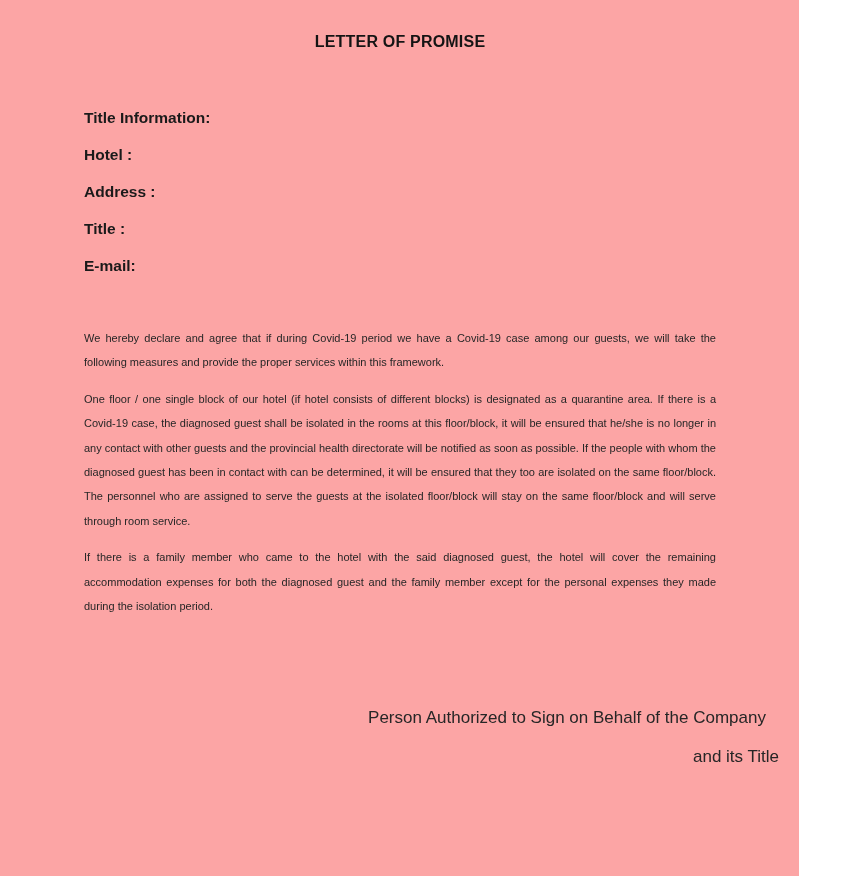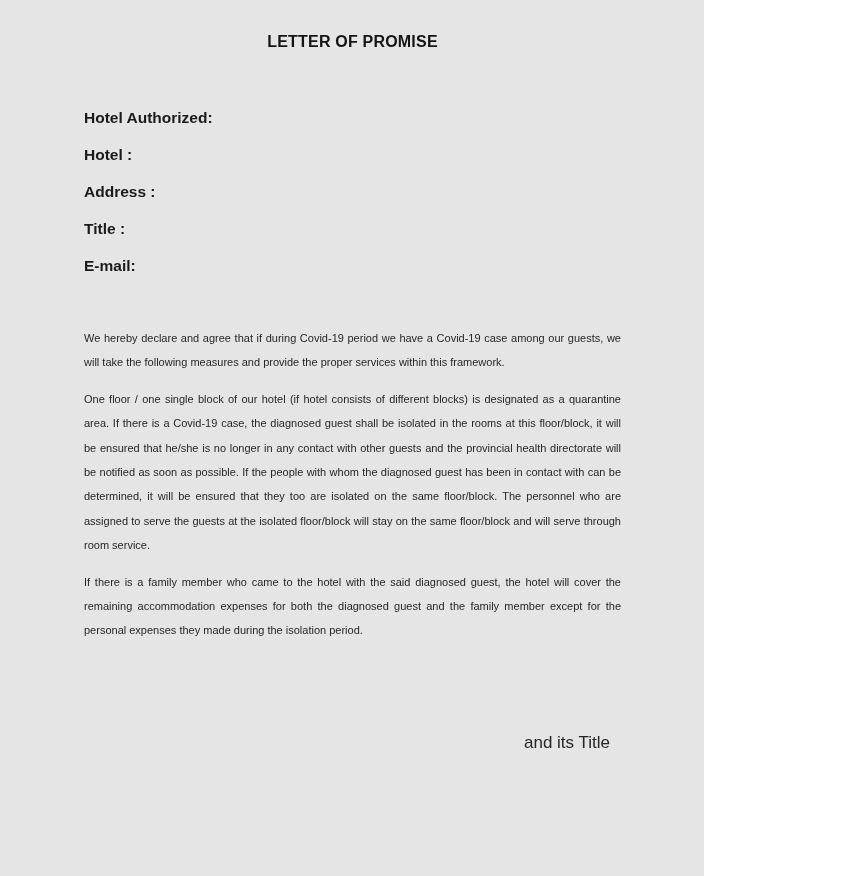--- a/index.html
+++ b/index.html
@@ -2,23 +2,23 @@
 <html><head>
 <meta charset="utf-8">
 <style>
   html, body {
     margin: 0;
     padding: 0;
     background: #ffffff;
   }
   .page {
     position: relative;
-    width: 704px;
+    width: 799px;
     height: 876px;
-    background: #e5e5e5;
+    background: #fca5a5;
     font-family: "Liberation Sans", sans-serif;
     color: #212121;
     overflow: hidden;
   }
   .content {
     padding: 32px 83px 0 84px;
   }
   .doc-title {
     text-align: center;
     font-weight: bold;
@@ -57,42 +57,44 @@
     text-align: center;
     margin-top: 90px;
   }
   .sig-line {
     font-size: 17px;
     color: #262626;
     line-height: 20px;
   }
   .sig-line + .sig-line {
     margin-top: 19px;
+    text-align: right;
   }
 </style>
 </head>
 <body>
 
 <div class="page">
   <div class="content">
 
     <h1 class="doc-title">LETTER OF PROMISE</h1>
 
     <div class="hotel-info">
-      <div class="info-line heading">Hotel Authorized:</div>
+      <div class="info-line heading">Title Information:</div>
       <div class="info-line">Hotel :</div>
       <div class="info-line">Address :</div>
       <div class="info-line">Title :</div>
       <div class="info-line">E-mail:</div>
     </div>
 
     <div class="body-text">
       <p class="para">We hereby declare and agree that if during Covid-19 period we have a Covid-19 case among our guests, we will take the following measures and provide the proper services within this framework.</p>
       <p class="para">One floor / one single block of our hotel (if hotel consists of different blocks) is designated as a quarantine area. If there is a Covid-19 case, the diagnosed guest shall be isolated in the rooms at this floor/block, it will be ensured that he/she is no longer in any contact with other guests and the provincial health directorate will be notified as soon as possible. If the people with whom the diagnosed guest has been in contact with can be determined, it will be ensured that they too are isolated on the same floor/block. The personnel who are assigned to serve the guests at the isolated floor/block will stay on the same floor/block and will serve through room service.</p>
       <p class="para">If there is a family member who came to the hotel with the said diagnosed guest, the hotel will cover the remaining accommodation expenses for both the diagnosed guest and the family member except for the personal expenses they made during the isolation period.</p>
     </div>
 
     <div class="signature">
+      <div class="sig-line">Person Authorized to Sign on Behalf of the Company</div>
       <div class="sig-line">and its Title</div>
     </div>
 
   </div>
 </div>
 
 </body></html>

